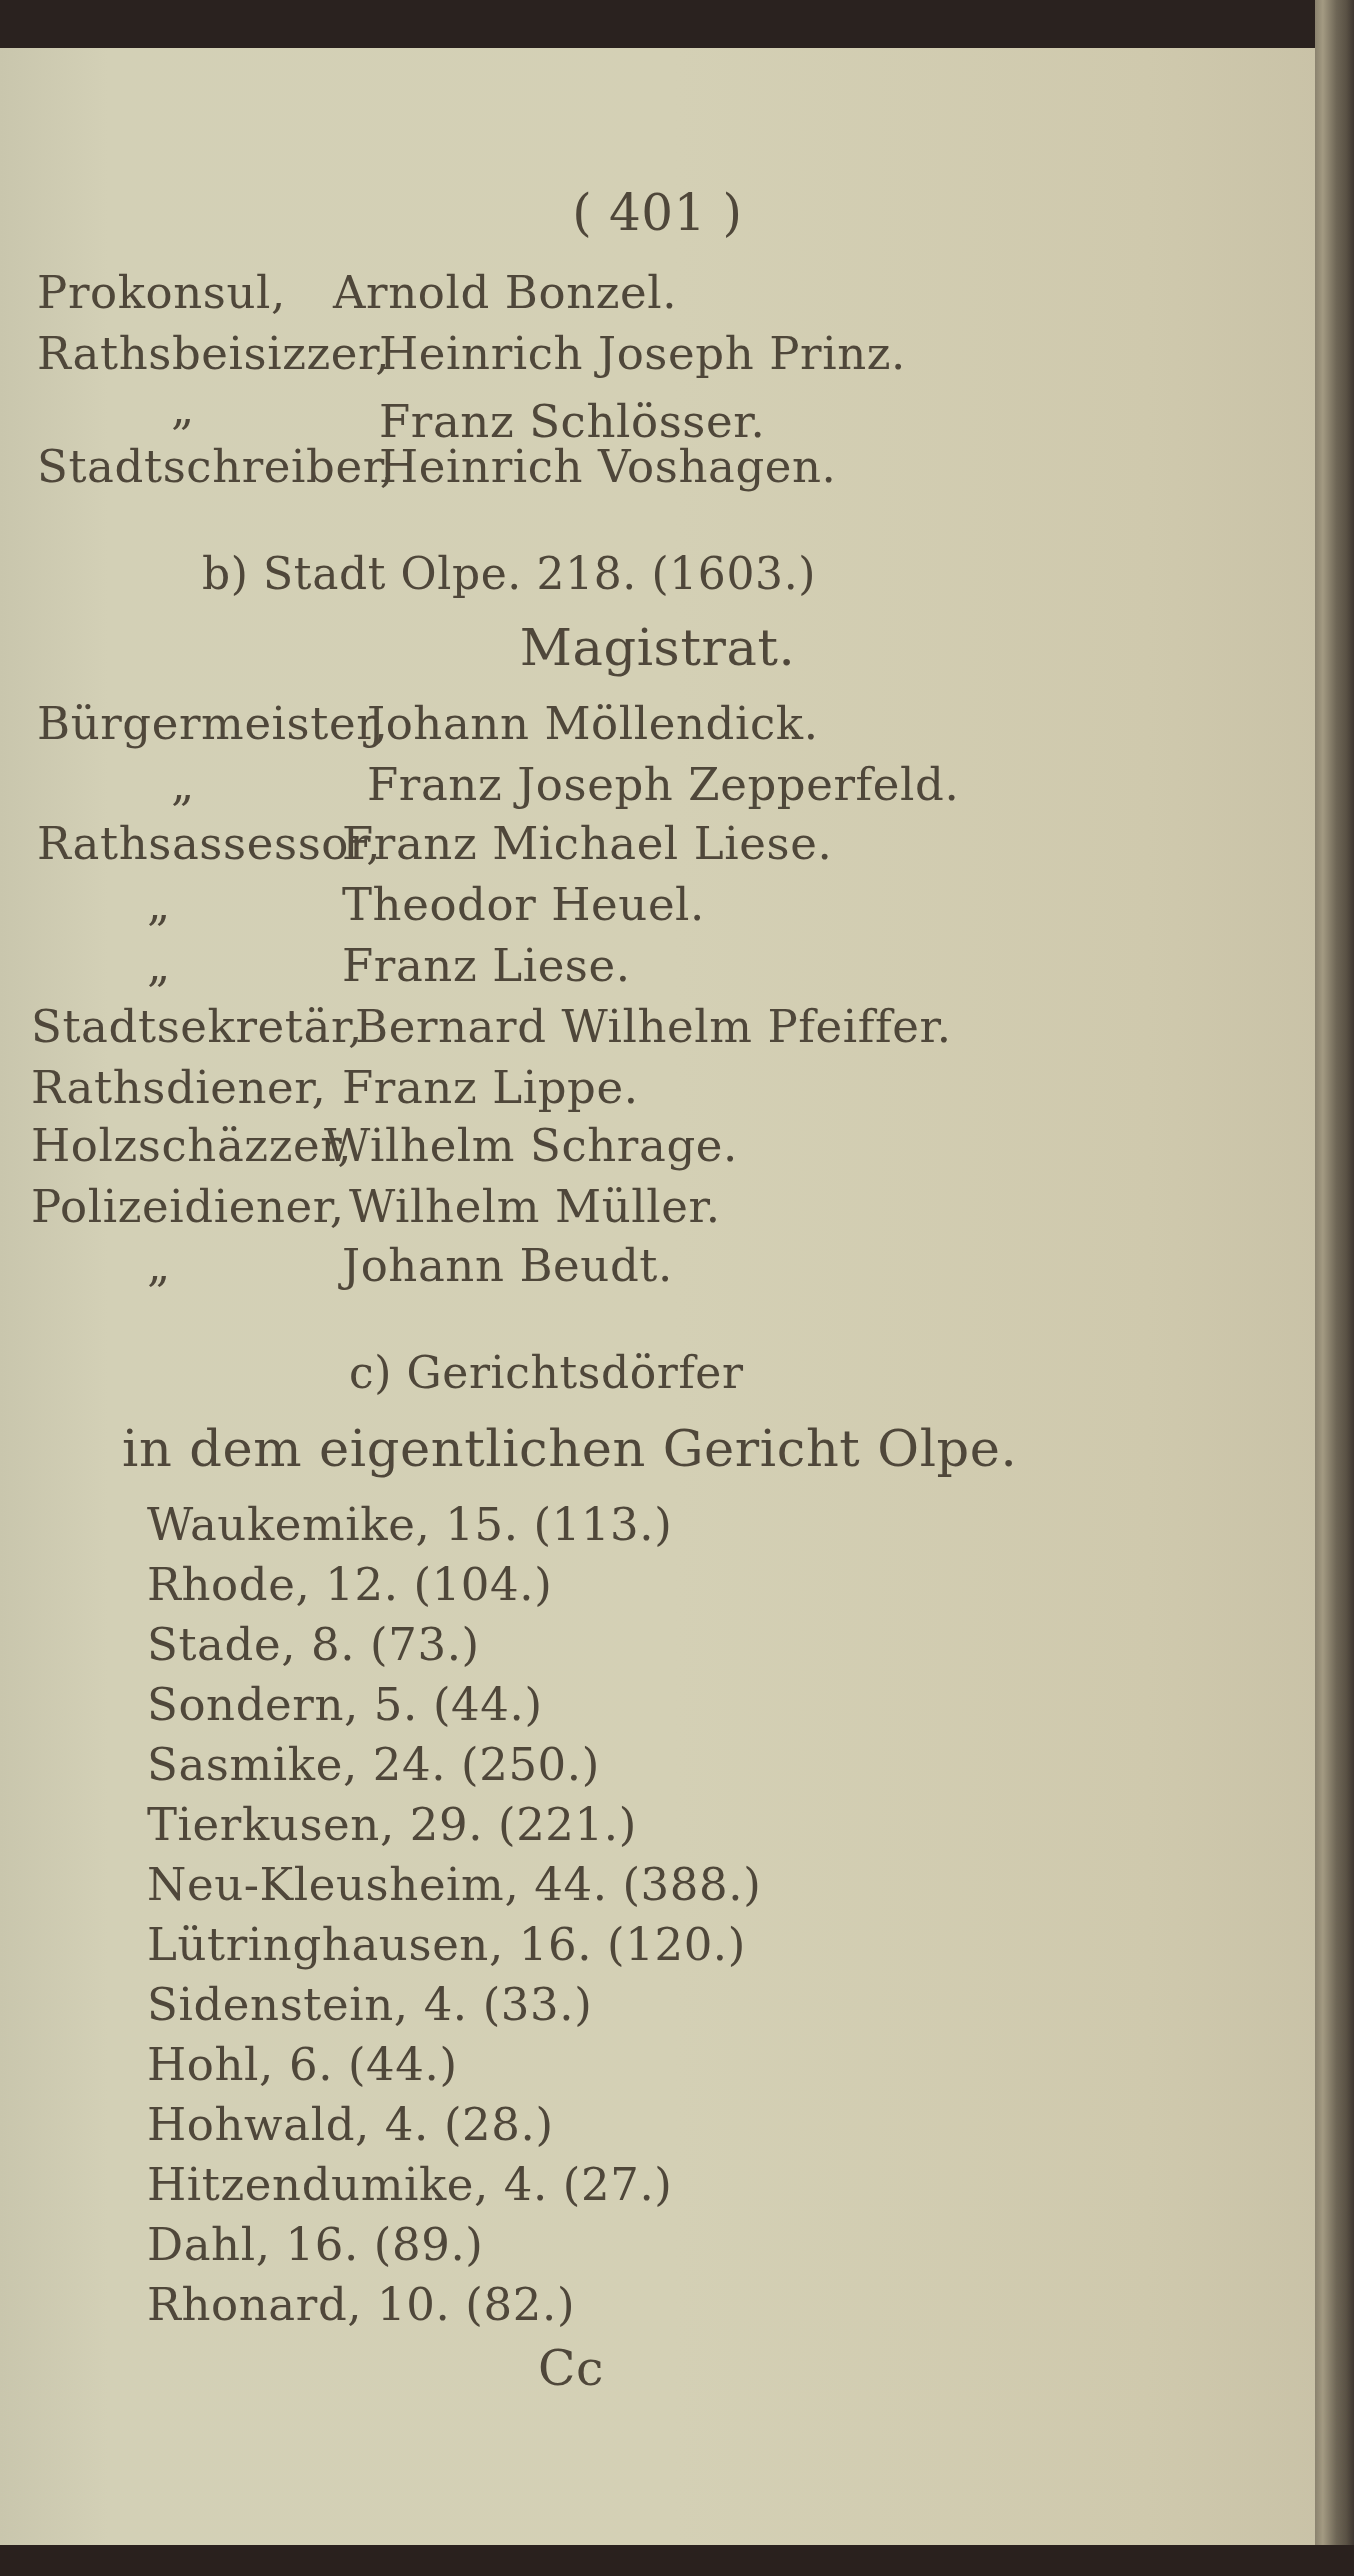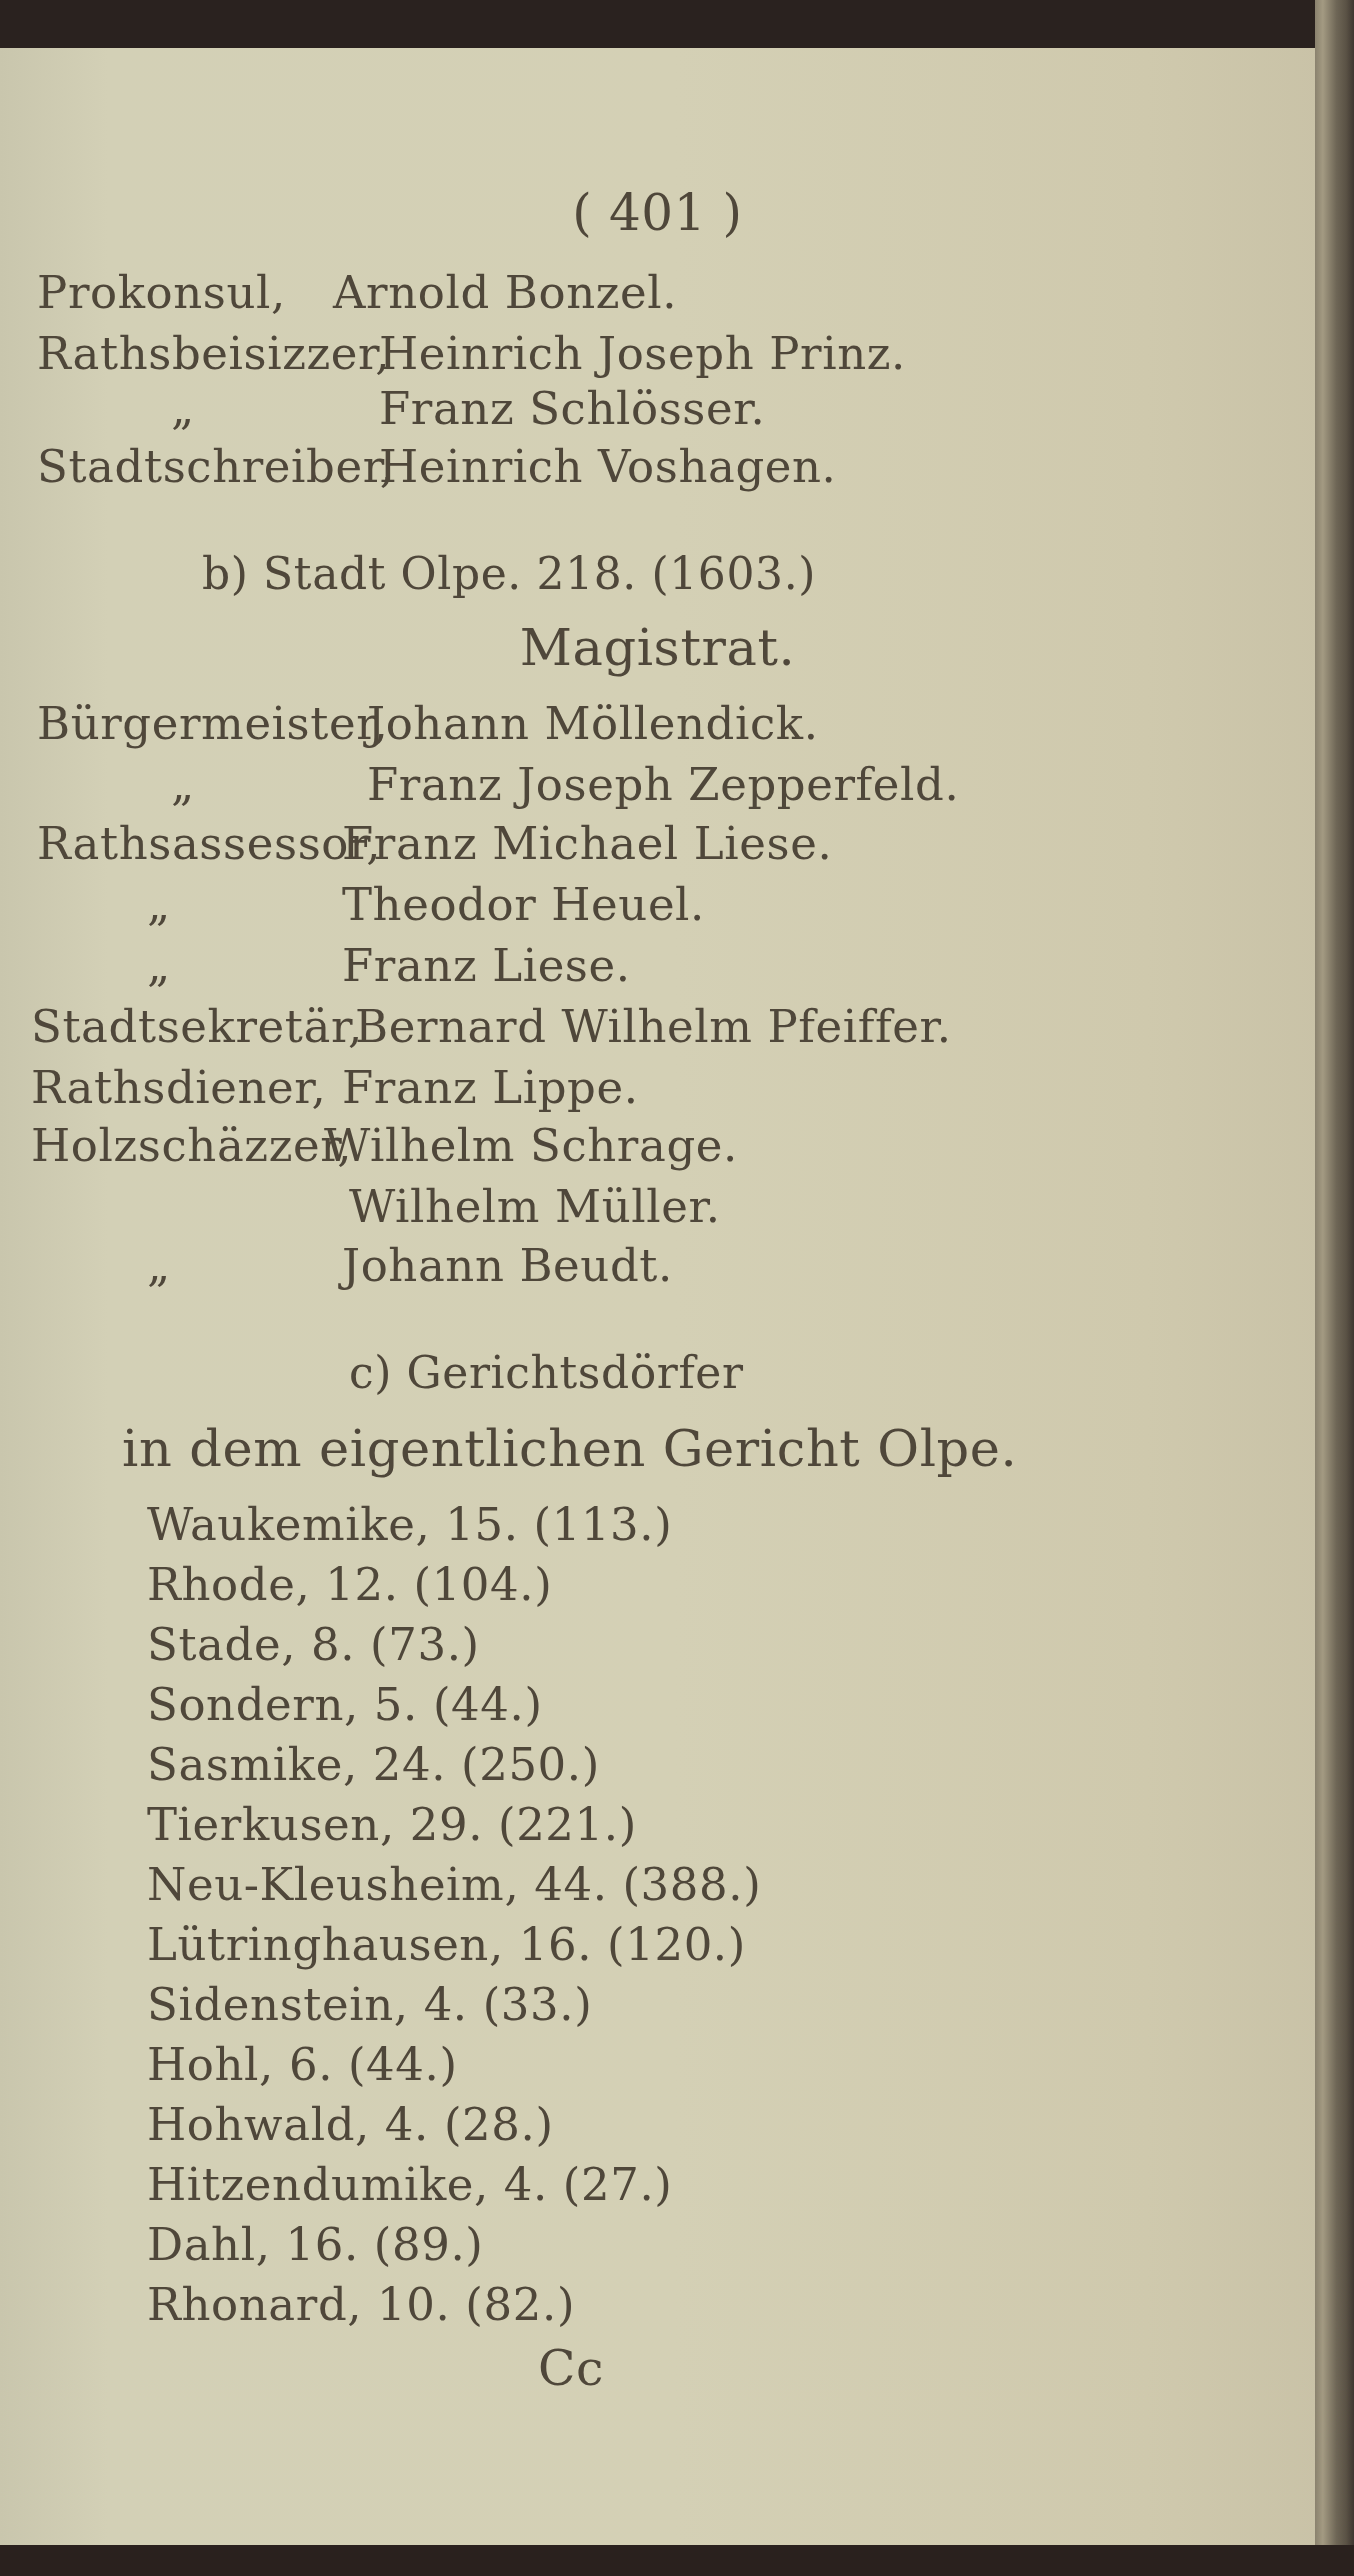--- a/index.html
+++ b/index.html
@@ -38,21 +38,21 @@
 
   <div class="line center pageno">( 401 )</div>
 
   <div class="line" style="left:37px; top:217px;">Prokonsul,</div>
   <div class="line" style="left:333px; top:217px;">Arnold Bonzel.</div>
 
   <div class="line" style="left:37px; top:278px;">Rathsbeisizzer,</div>
   <div class="line" style="left:379px; top:278px;">Heinrich Joseph Prinz.</div>
 
   <div class="line" style="left:171px; top:333px;">„</div>
-  <div class="line" style="left:379px; top:333px;">Franz Schlösser.</div>
+  <div class="line" style="left:379px; top:346px;">Franz Schlösser.</div>
 
   <div class="line" style="left:37px; top:391px;">Stadtschreiber,</div>
   <div class="line" style="left:379px; top:391px;">Heinrich Voshagen.</div>
 
   <div class="line sec" style="left:202px; top:498px;">b) Stadt Olpe. 218. (1603.)</div>
   <div class="line center sub" style="top:572px;">Magistrat.</div>
 
   <div class="line" style="left:37px; top:648px;">Bürgermeister,</div>
   <div class="line" style="left:367px; top:648px;">Johann Möllendick.</div>
 
@@ -70,20 +70,21 @@
 
   <div class="line" style="left:31px; top:951px;">Stadtsekretär,</div>
   <div class="line" style="left:355px; top:951px;">Bernard Wilhelm Pfeiffer.</div>
 
   <div class="line" style="left:31px; top:1012px;">Rathsdiener,</div>
   <div class="line" style="left:342px; top:1012px;">Franz Lippe.</div>
 
   <div class="line" style="left:31px; top:1070px;">Holzschäzzer,</div>
   <div class="line" style="left:324px; top:1070px;">Wilhelm Schrage.</div>
 
+  <div class="line" style="left:31px; top:1131px;">Polizeidiener,</div>
   <div class="line" style="left:349px; top:1131px;">Wilhelm Müller.</div>
 
   <div class="line" style="left:147px; top:1190px;">„</div>
   <div class="line" style="left:342px; top:1190px;">Johann Beudt.</div>
 
   <div class="line sec" style="left:349px; top:1297px;">c) Gerichtsdörfer</div>
   <div class="line sub" style="left:122px; top:1373px;">in dem eigentlichen Gericht Olpe.</div>
 
   <div class="line" style="left:147px; top:1449px;">Waukemike, 15. (113.)</div>
   <div class="line" style="left:147px; top:1509px;">Rhode, 12. (104.)</div>

